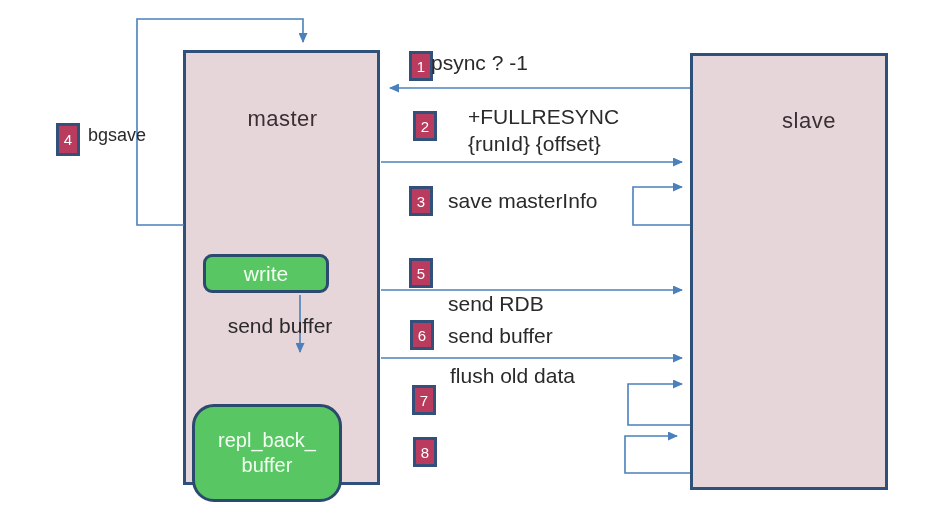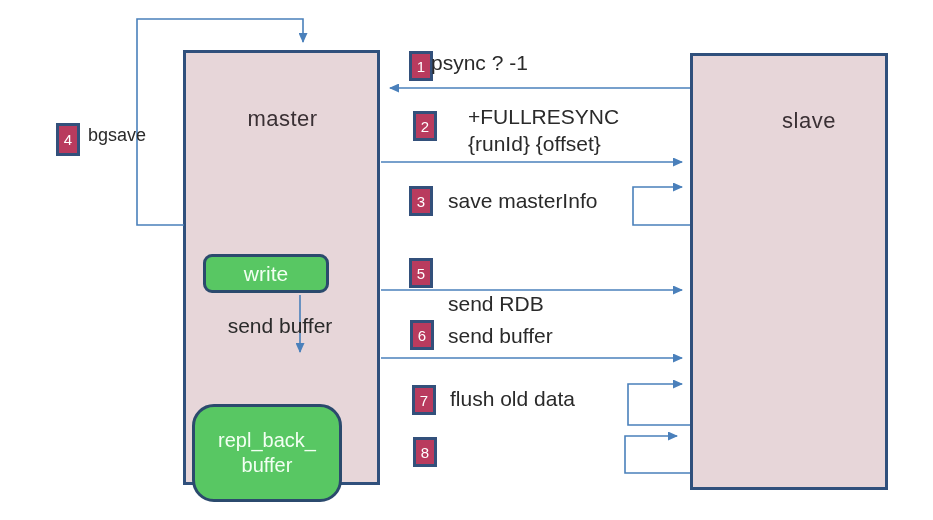--- a/index.html
+++ b/index.html
@@ -82,21 +82,21 @@
   <div class="badge" style="left:409px; top:186px;">3</div>
   <div class="lbl" style="left:448px; top:189px;">save masterInfo</div>
 
   <div class="badge" style="left:409px; top:258px;">5</div>
   <div class="lbl" style="left:448px; top:260px;margin-top:32px;">send RDB</div>
 
   <div class="badge" style="left:410px; top:320px;">6</div>
   <div class="lbl" style="left:448px; top:324px;">send buffer</div>
 
   <div class="badge" style="left:412px; top:385px;">7</div>
-  <div class="lbl" style="left:450px; top:387px;">flush old data</div>
+  <div class="lbl" style="left:450px; top:364px;">flush old data</div>
 
   <div class="badge" style="left:413px; top:437px;">8</div>
 
   <svg class="connectors" width="933" height="520" viewBox="0 0 933 520">
     <defs>
       <marker id="arr" markerUnits="userSpaceOnUse" markerWidth="11" markerHeight="9" refX="9" refY="4.5" orient="auto">
         <path class="arrhead" d="M0,0 L10,4.5 L0,9 Z"></path>
       </marker>
     </defs>
     <path d="M184,225 H137 V19 H303 V42" marker-end="url(#arr)"></path>

